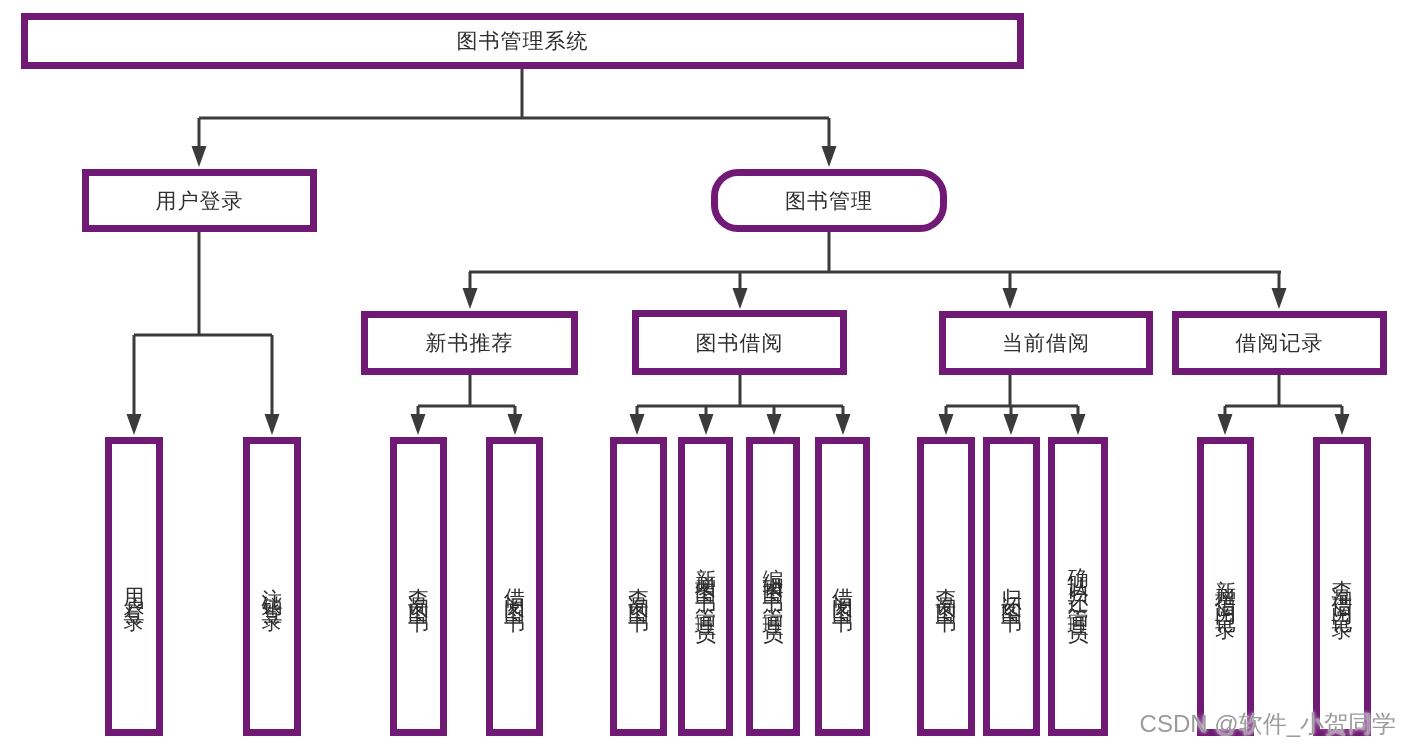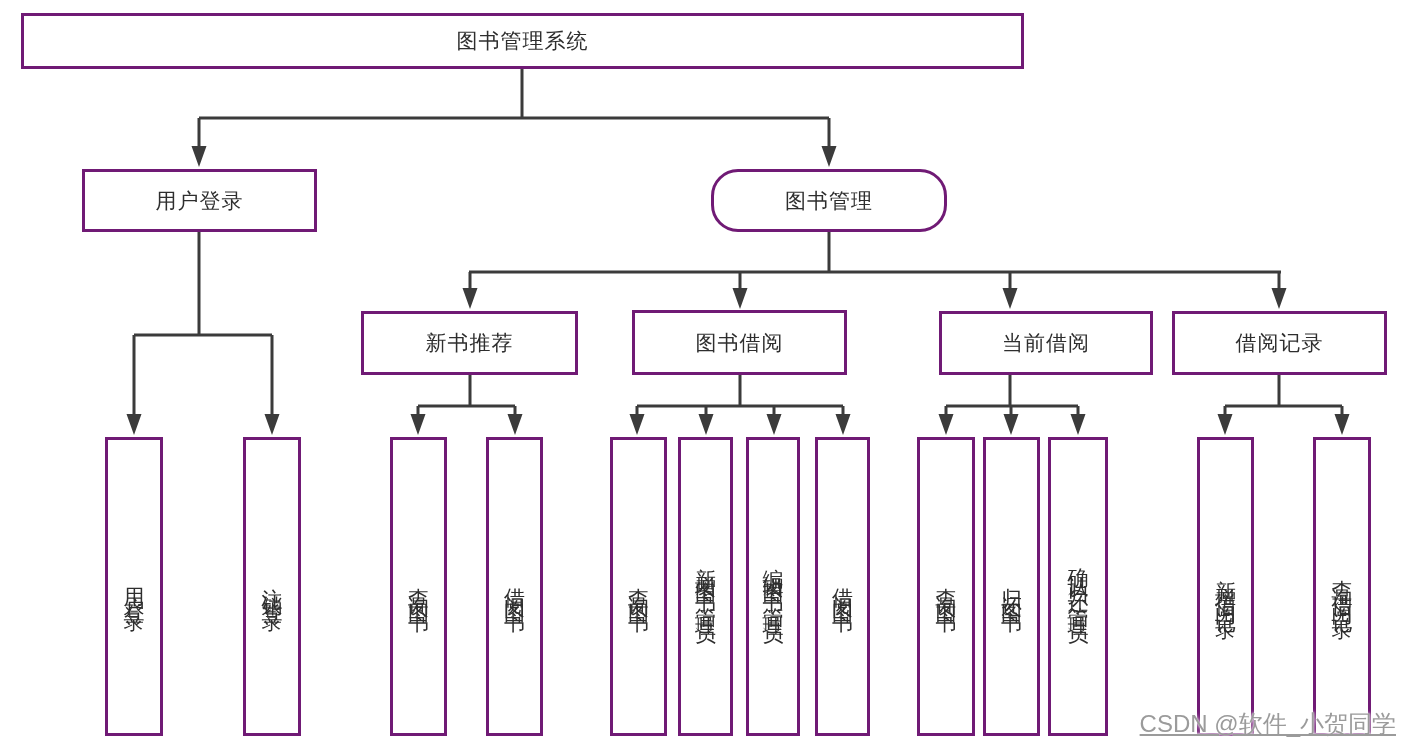--- a/index.html
+++ b/index.html
@@ -17,21 +17,21 @@
   }
   .connectors {
     position: absolute;
     left: 0;
     top: 0;
     z-index: 1;
   }
   .hbox, .vbox {
     position: absolute;
     box-sizing: border-box;
-    border: 3px solid #701a75;
+    border: 7px solid #701a75;
     background: #ffffff;
     display: flex;
     align-items: center;
     justify-content: center;
     color: #2e2e2e;
     z-index: 2;
   }
   .hbox {
     font-size: 21px;
     letter-spacing: 1px;
@@ -47,21 +47,20 @@
   }
   .watermark {
     position: absolute;
     right: 9px;
     bottom: 7px;
     font-size: 24px;
     color: #9b9b9b;
     z-index: 3;
     white-space: nowrap;
     text-shadow: 0 0 2px #ffffff, 0 0 4px #ffffff;
-    text-decoration: underline;
   }
 </style>
 </head>
 <body>
 
 <div class="stage">
 
   <svg class="connectors" width="1405" height="747" viewBox="0 0 1405 747" aria-hidden="true">
 
     <path d="M522,67 V118 M199,118 H829 M199,118 V150 M829,118 V150" fill="none" stroke="#3b3b3b" stroke-width="3"></path>

